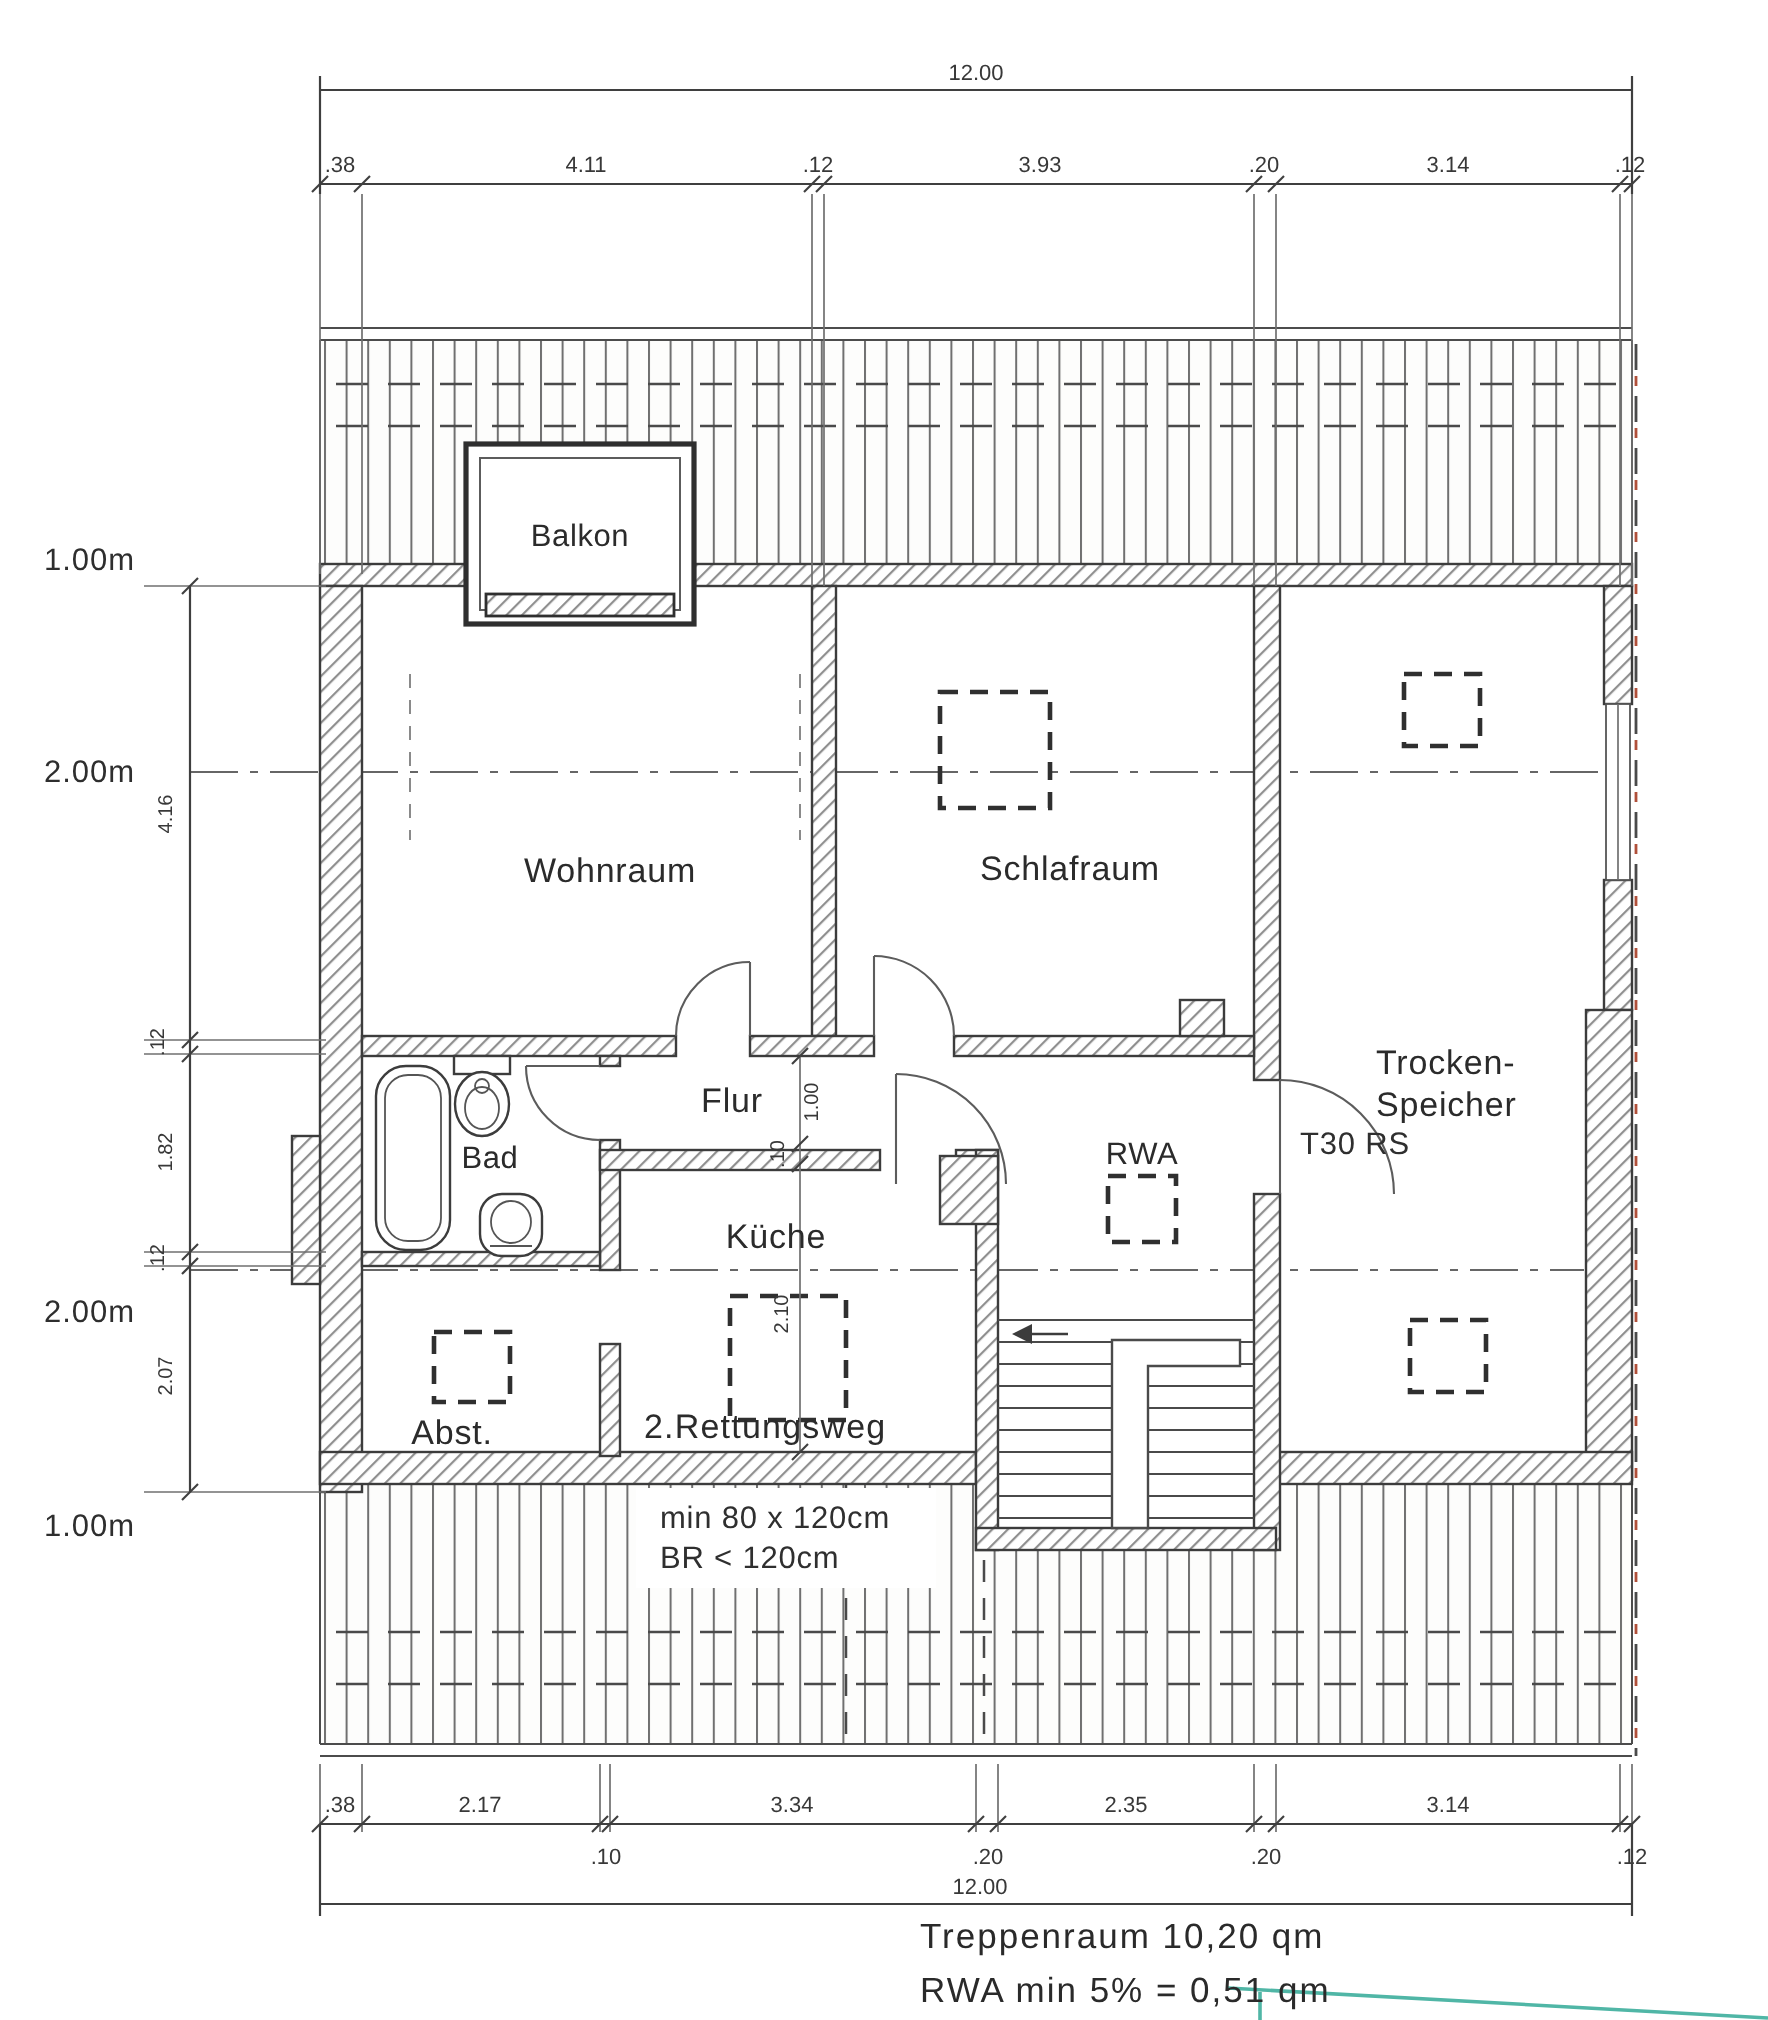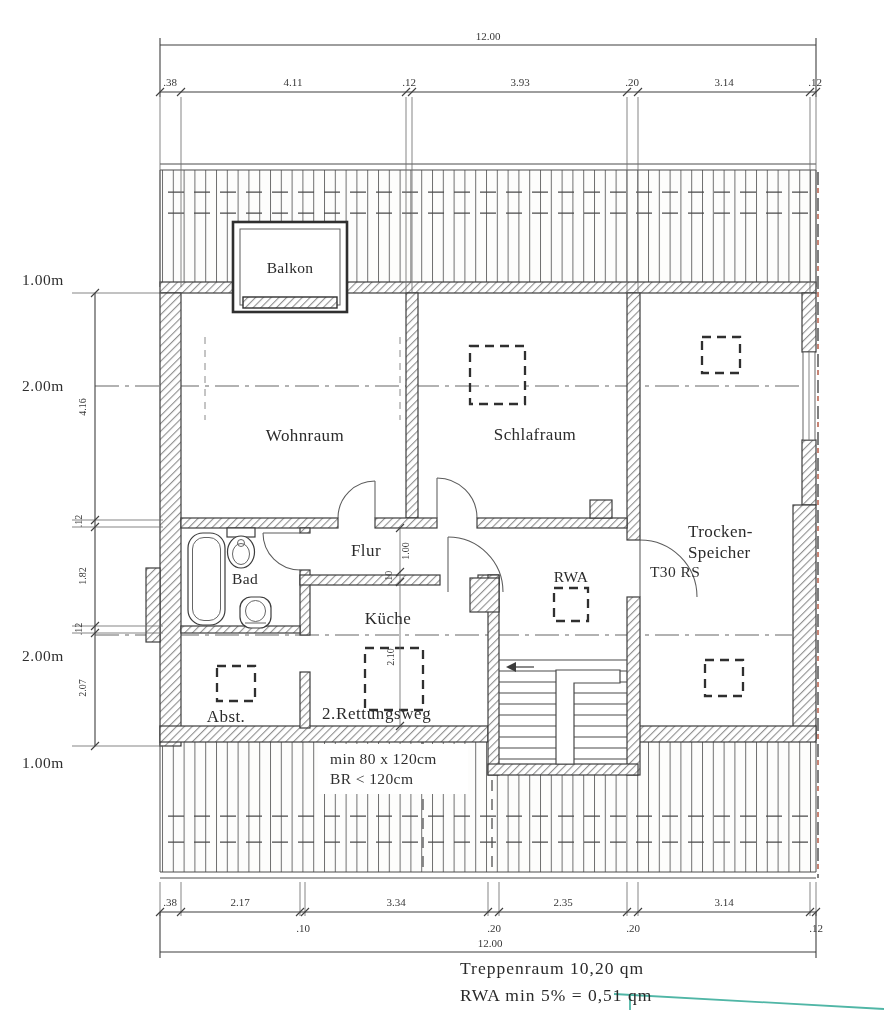--- a/index.html
+++ b/index.html
@@ -1,16 +1,16 @@
 <!DOCTYPE html>
 <html style="--line: #3c3c3c; --hatch: #8f8f8f; --red_dash: #b0503a; --teal: #50b6a6;"><head>
 <meta charset="utf-8">
 <style>
   html,body{margin:0;padding:0;background:#ffffff;}
-  .page{width:884px;height:1010px;background:#fff;position:relative;font-family:Liberation Serif, serif;}
+  .page{width:884px;height:1010px;background:#fff;position:relative;font-family:Liberation Sans, sans-serif;}
   svg{display:block;}
   .w{fill:url(#hatch);stroke:var(--line,#3c3c3c);stroke-width:1.2;}
   .edge{stroke:#4c4c4c;stroke-width:1;fill:none;}
   .thin{stroke:#6f6f6f;stroke-width:.85;fill:none;}
   .tick{stroke:#3f3f3f;stroke-width:1.1;fill:none;}
   .dashband{stroke:#4a4a4a;stroke-width:1.25;fill:none;stroke-dasharray:16 10;}
   .dashint{stroke:#8a8a8a;stroke-width:1;fill:none;stroke-dasharray:7 6;}
   .dashesc{stroke:#4a4a4a;stroke-width:1.25;fill:none;stroke-dasharray:11 8;}
   .cline{stroke:#666;stroke-width:1.05;fill:none;stroke-dasharray:24 6 4 6;}
   .rwdash{stroke:#2f2f2f;stroke-width:2.3;fill:none;stroke-dasharray:9 6;}

